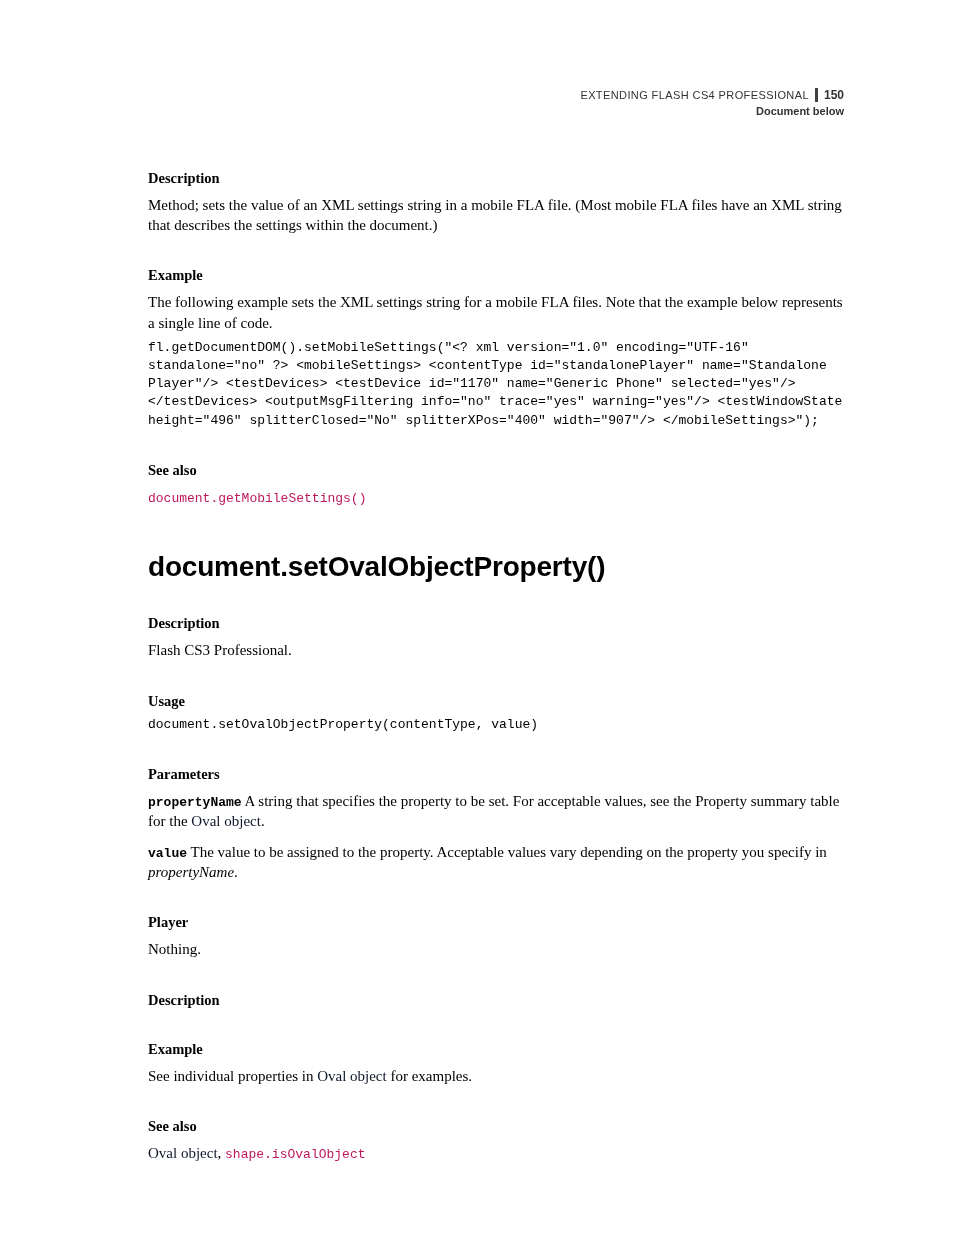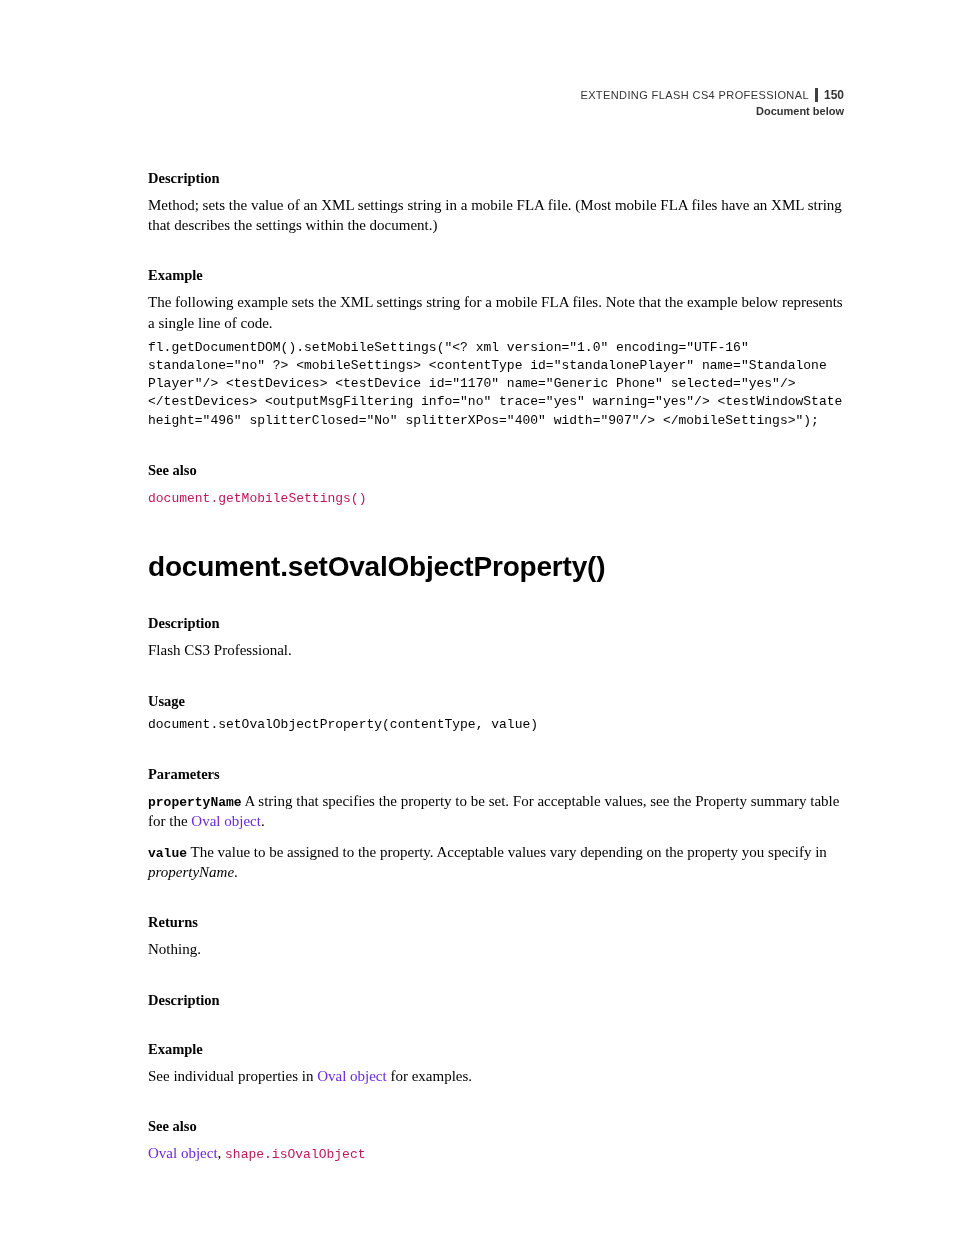--- a/index.html
+++ b/index.html
@@ -58,21 +58,21 @@
     white-space: pre-wrap;
     word-wrap: break-word;
     margin: 6px 0 8px 0;
   }
   .mono-bold {
     font-family: "Courier New", Courier, monospace;
     font-size: 13px;
     font-weight: bold;
   }
   .link {
-    color: #6d28d9;
+    color: #0f172a;
     text-decoration: none;
     text-align: center;
   }
   .link-code {
     color: #be185d;
     font-family: "Courier New", Courier, monospace;
     font-size: 13px;
     text-decoration: none;
   }
   h1.api-title {
@@ -117,21 +117,21 @@
   <div class="code">document.setOvalObjectProperty(contentType, value)</div>
 
   <div class="section-h">Parameters</div>
   <p class="body-text">
     <span class="mono-bold">propertyName</span><span>  A string that specifies the property to be set. For acceptable values, see the Property summary table for the </span><a class="link" href="#">Oval object</a><span>.</span>
   </p>
   <p class="body-text para-block">
     <span class="mono-bold">value</span><span>  The value to be assigned to the property. Acceptable values vary depending on the property you specify in </span><span class="italic">propertyName</span><span>.</span>
   </p>
 
-  <div class="section-h">Returns</div>
+  <div class="section-h">Player</div>
   <p class="body-text">Nothing.</p>
 
   <div class="section-h">Description</div>
 
   <div class="section-h">Example</div>
   <p class="body-text">
     <span>See individual properties in </span><a class="link" href="#">Oval object</a><span> for examples.</span>
   </p>
 
   <div class="section-h">See also</div>

